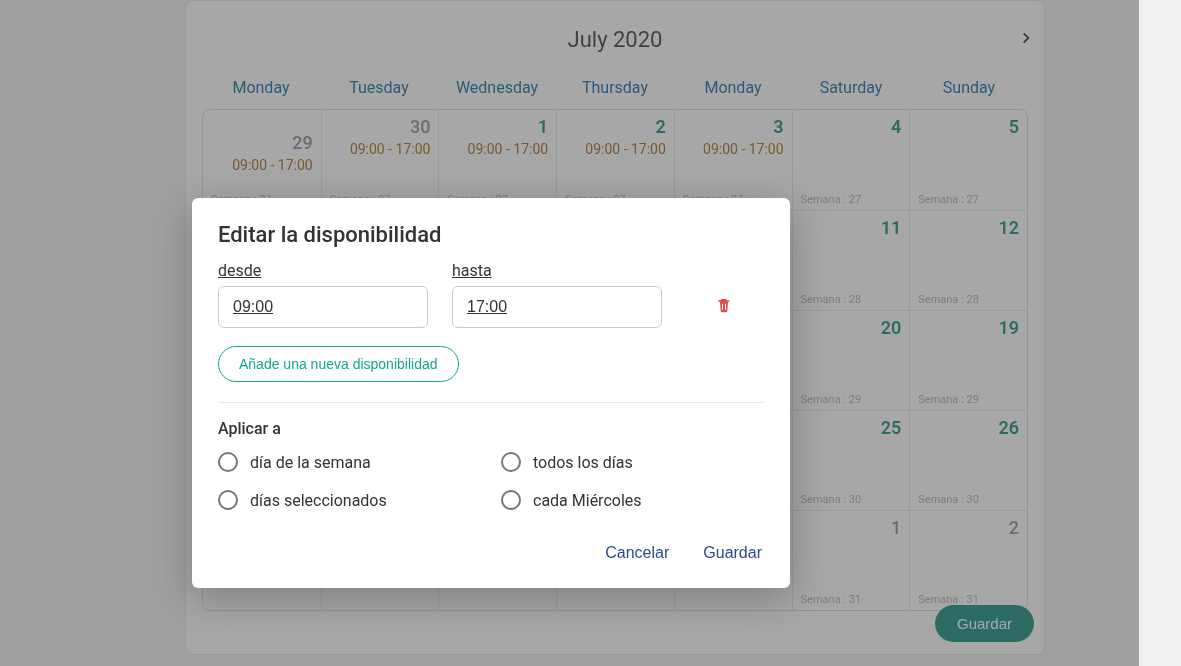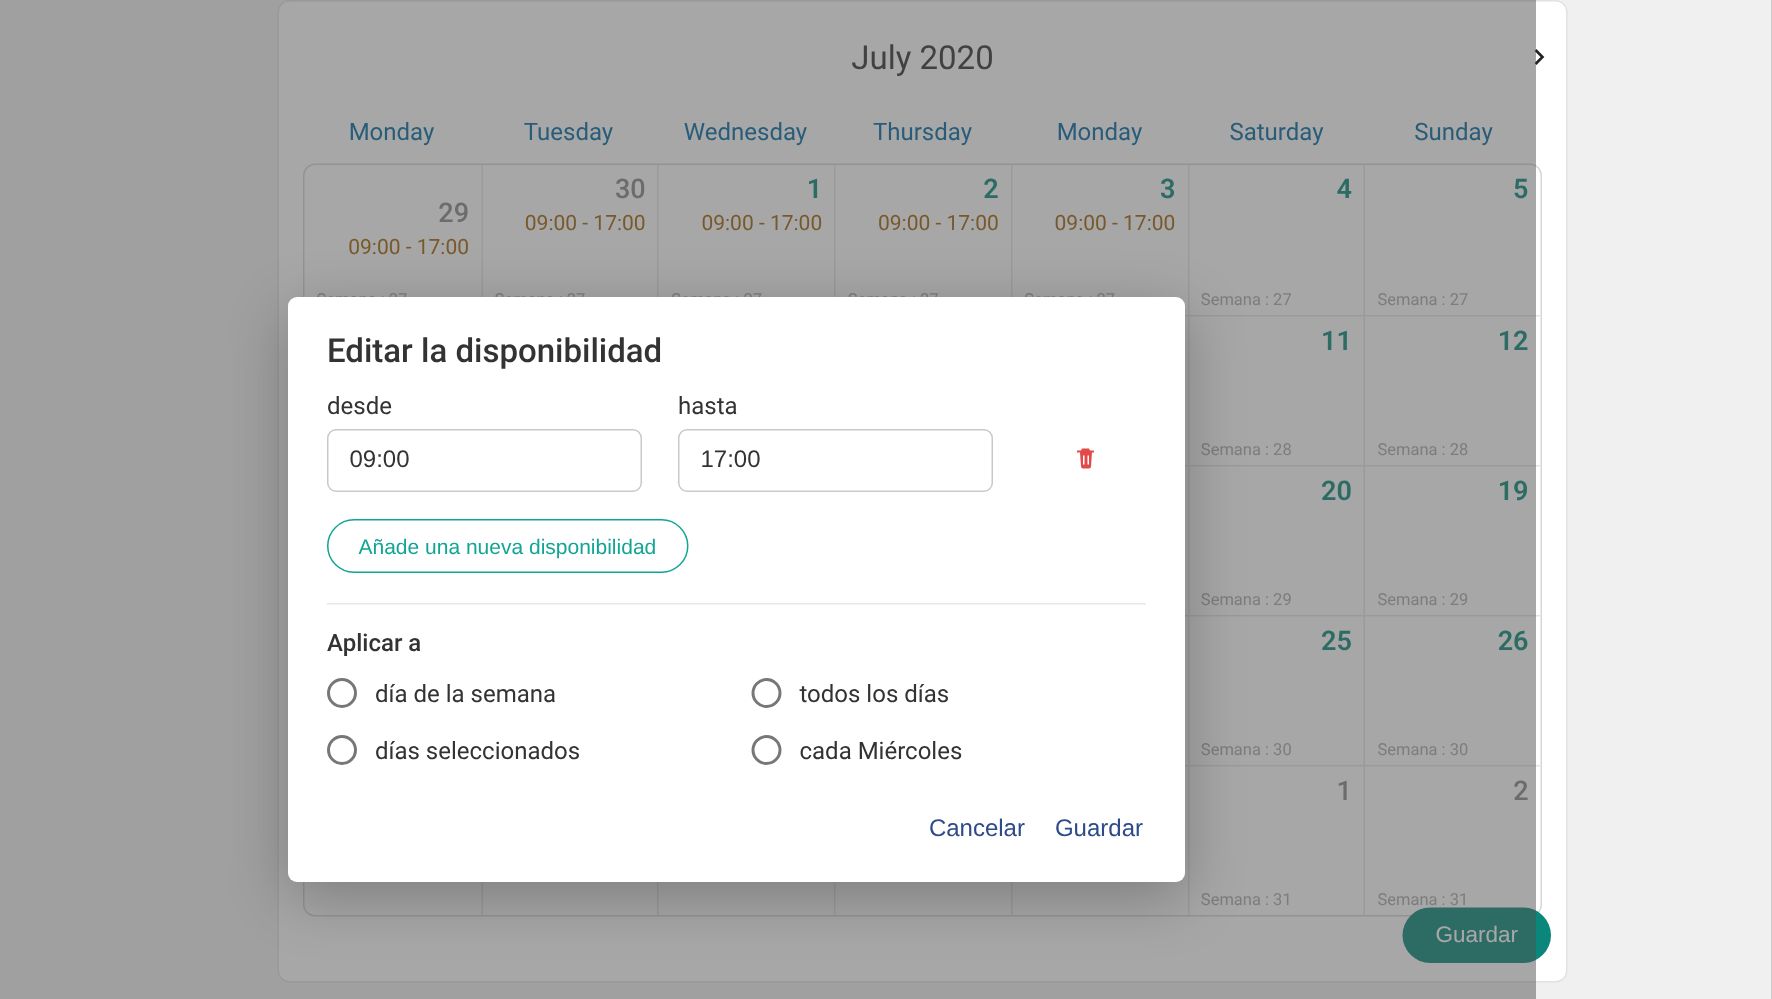--- a/index.html
+++ b/index.html
@@ -7,21 +7,21 @@
     margin: 0;
     font-family: -apple-system, BlinkMacSystemFont, "Segoe UI", Roboto, "Helvetica Neue", Arial, sans-serif;
     background: #f0f0f0;
     width: 1181px;
     height: 666px;
     overflow: hidden;
     position: relative;
     color: #333;
   }
   .page {
-    width: 1024px;
+    width: 1139px;
     height: 666px;
     position: relative;
     background: #f0f0f0;
   }
   .card {
     position: absolute;
     left: 185px;
     top: 0;
     width: 860px;
     background: #fff;
@@ -135,20 +135,21 @@
   .modal h2 {
     margin: 0 0 14px 0;
     font-size: 22px;
     font-weight: 500;
     color: #333;
   }
   .time-row {
     display: flex;
     align-items: flex-end;
     gap: 24px;
+    text-decoration: underline;
   }
   .field { display: flex; flex-direction: column; }
   .field label {
     font-size: 16px;
     color: #333;
     margin-bottom: 6px;
     font-weight: 400;
   }
   .inp {
     width: 210px;
@@ -218,21 +219,21 @@
     border-color: #12a594;
   }
   .radio.selected .dot {
     width: 10px; height: 10px;
     background: #12a594;
     border-radius: 50%;
   }
   .modal-actions {
     display: flex;
     justify-content: flex-end;
-    gap: 16px;
+    gap: 30px;
     margin-top: 30px;
   }
   .link-btn {
     background: none;
     border: none;
     color: #2d4a8a;
     font-size: 16px;
     cursor: pointer;
     font-weight: 500;
     padding: 4px 2px;

